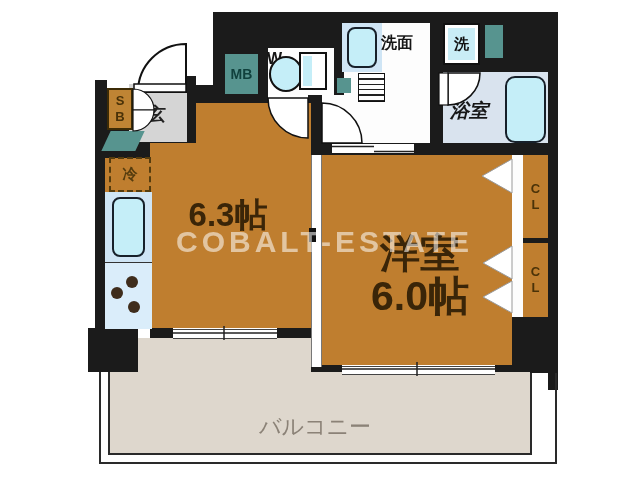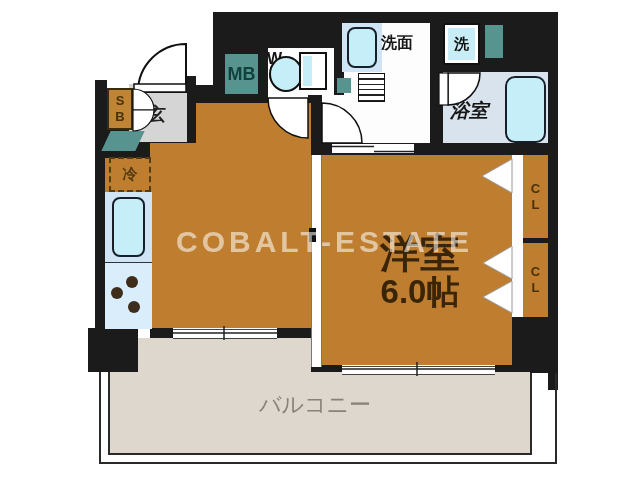--- a/index.html
+++ b/index.html
@@ -78,21 +78,21 @@
 
   <div class="win" style="left:332px;top:144px;width:82px;height:9px;"></div>
 
   <div class="thinline" style="left:108px;top:372px;width:2px;height:83px;"></div>
   <div class="thinline" style="left:108px;top:453px;width:424px;height:2px;"></div>
   <div class="thinline" style="left:530px;top:373px;width:2px;height:82px;"></div>
   <div class="thinline" style="left:99px;top:372px;width:2px;height:92px;"></div>
   <div class="thinline" style="left:99px;top:462px;width:458px;height:2px;"></div>
   <div class="thinline" style="left:555px;top:373px;width:2px;height:91px;"></div>
 
-  <div class="labelbox teal" style="left:225px;top:54px;width:33px;height:40px;font-size:18px;color:#10413d;">
+  <div class="labelbox teal" style="left:225px;top:54px;width:33px;height:40px;font-size:14px;color:#10413d;">
       <span>MB</span>
     </div>
 
   <div class="labelbox" style="left:107px;top:88px;width:22px;height:38px;background:#bf8434;border:2px solid #3c2b06;font-size:13px;">
       <span class="vtext">SB</span>
     </div>
 
   <div class="abs teal" style="left:106px;top:131px;width:34px;height:20px;transform:skewX(-25deg);z-index:11;"></div>
 
   <div class="labelbox" style="left:109px;top:157px;width:38px;height:31px;border:2px dashed #553c0e;font-size:15px;color:#553c0e;">
@@ -153,26 +153,27 @@
 
     <line x1="173" y1="333" x2="277" y2="333" stroke="#222" stroke-width="1.5"></line>
     <line x1="224" y1="326" x2="224" y2="340" stroke="#222" stroke-width="1.5"></line>
     <line x1="342" y1="369" x2="495" y2="369" stroke="#222" stroke-width="1.5"></line>
     <line x1="417" y1="362" x2="417" y2="376" stroke="#222" stroke-width="1.5"></line>
     <line x1="332" y1="146.5" x2="374" y2="146.5" stroke="#222" stroke-width="1.5"></line>
     <line x1="374" y1="151.5" x2="414" y2="151.5" stroke="#222" stroke-width="1.5"></line>
   </svg>
 
   <div class="room-label" style="left:158px;top:198px;width:140px;">
+    <div style="font-size:33px;">6.3帖</div>
   </div>
   <div class="room-label" style="left:345px;top:200px;width:150px;">
     <div style="font-size:40px;margin-top:33px;">洋室</div>
-    <div style="font-size:33px;">6.0帖</div>
+    <div style="font-size:41px;">6.0帖</div>
   </div>
-  <div class="abs" style="left:240px;top:390px;width:150px;text-align:center;font-size:22px;color:#8b8277;z-index:22;"><span>バルコニー</span></div>
+  <div class="abs" style="left:240px;top:412px;width:150px;text-align:center;font-size:22px;color:#8b8277;z-index:22;"><span>バルコニー</span></div>
   <div class="small-label" style="left:381px;top:33px;font-size:16px;"><span>洗面</span></div>
   <div class="small-label" style="left:450px;top:98px;font-size:19px;font-style:italic;"><span>浴室</span></div>
   <div class="small-label" style="left:148px;top:102px;font-size:18px;color:#222;"><span>玄</span></div>
   <div class="small-label vtext" style="left:266px;top:50px;font-size:16px;line-height:1;"><span>WC</span></div>
 
   <div id="watermark">COBALT-ESTATE</div>
 
 </div>
 
 </body></html>

